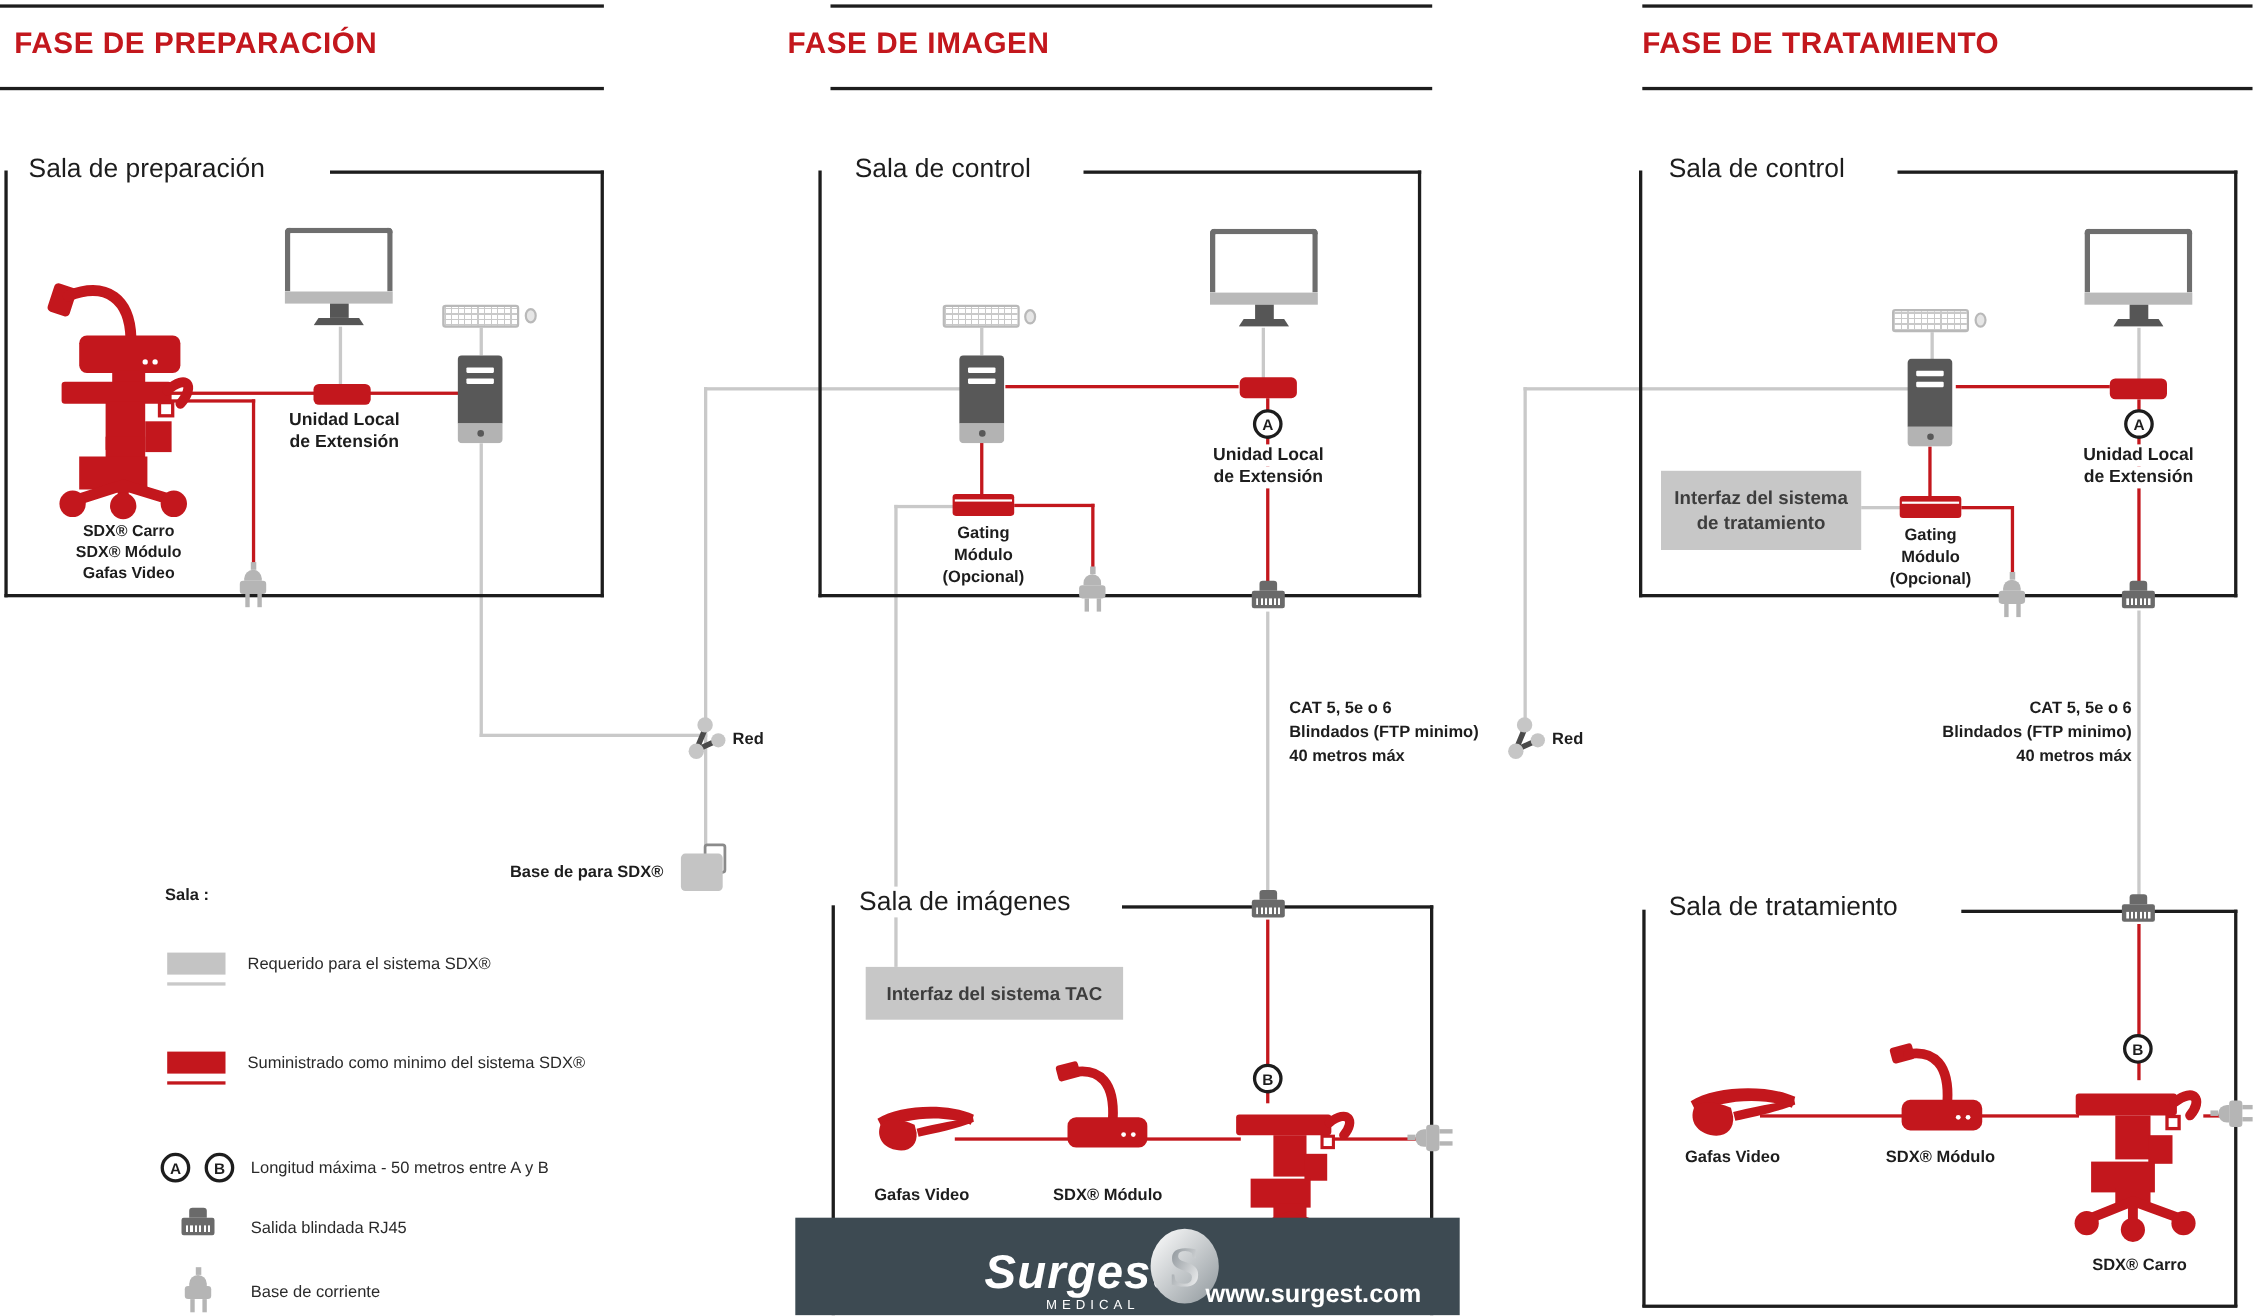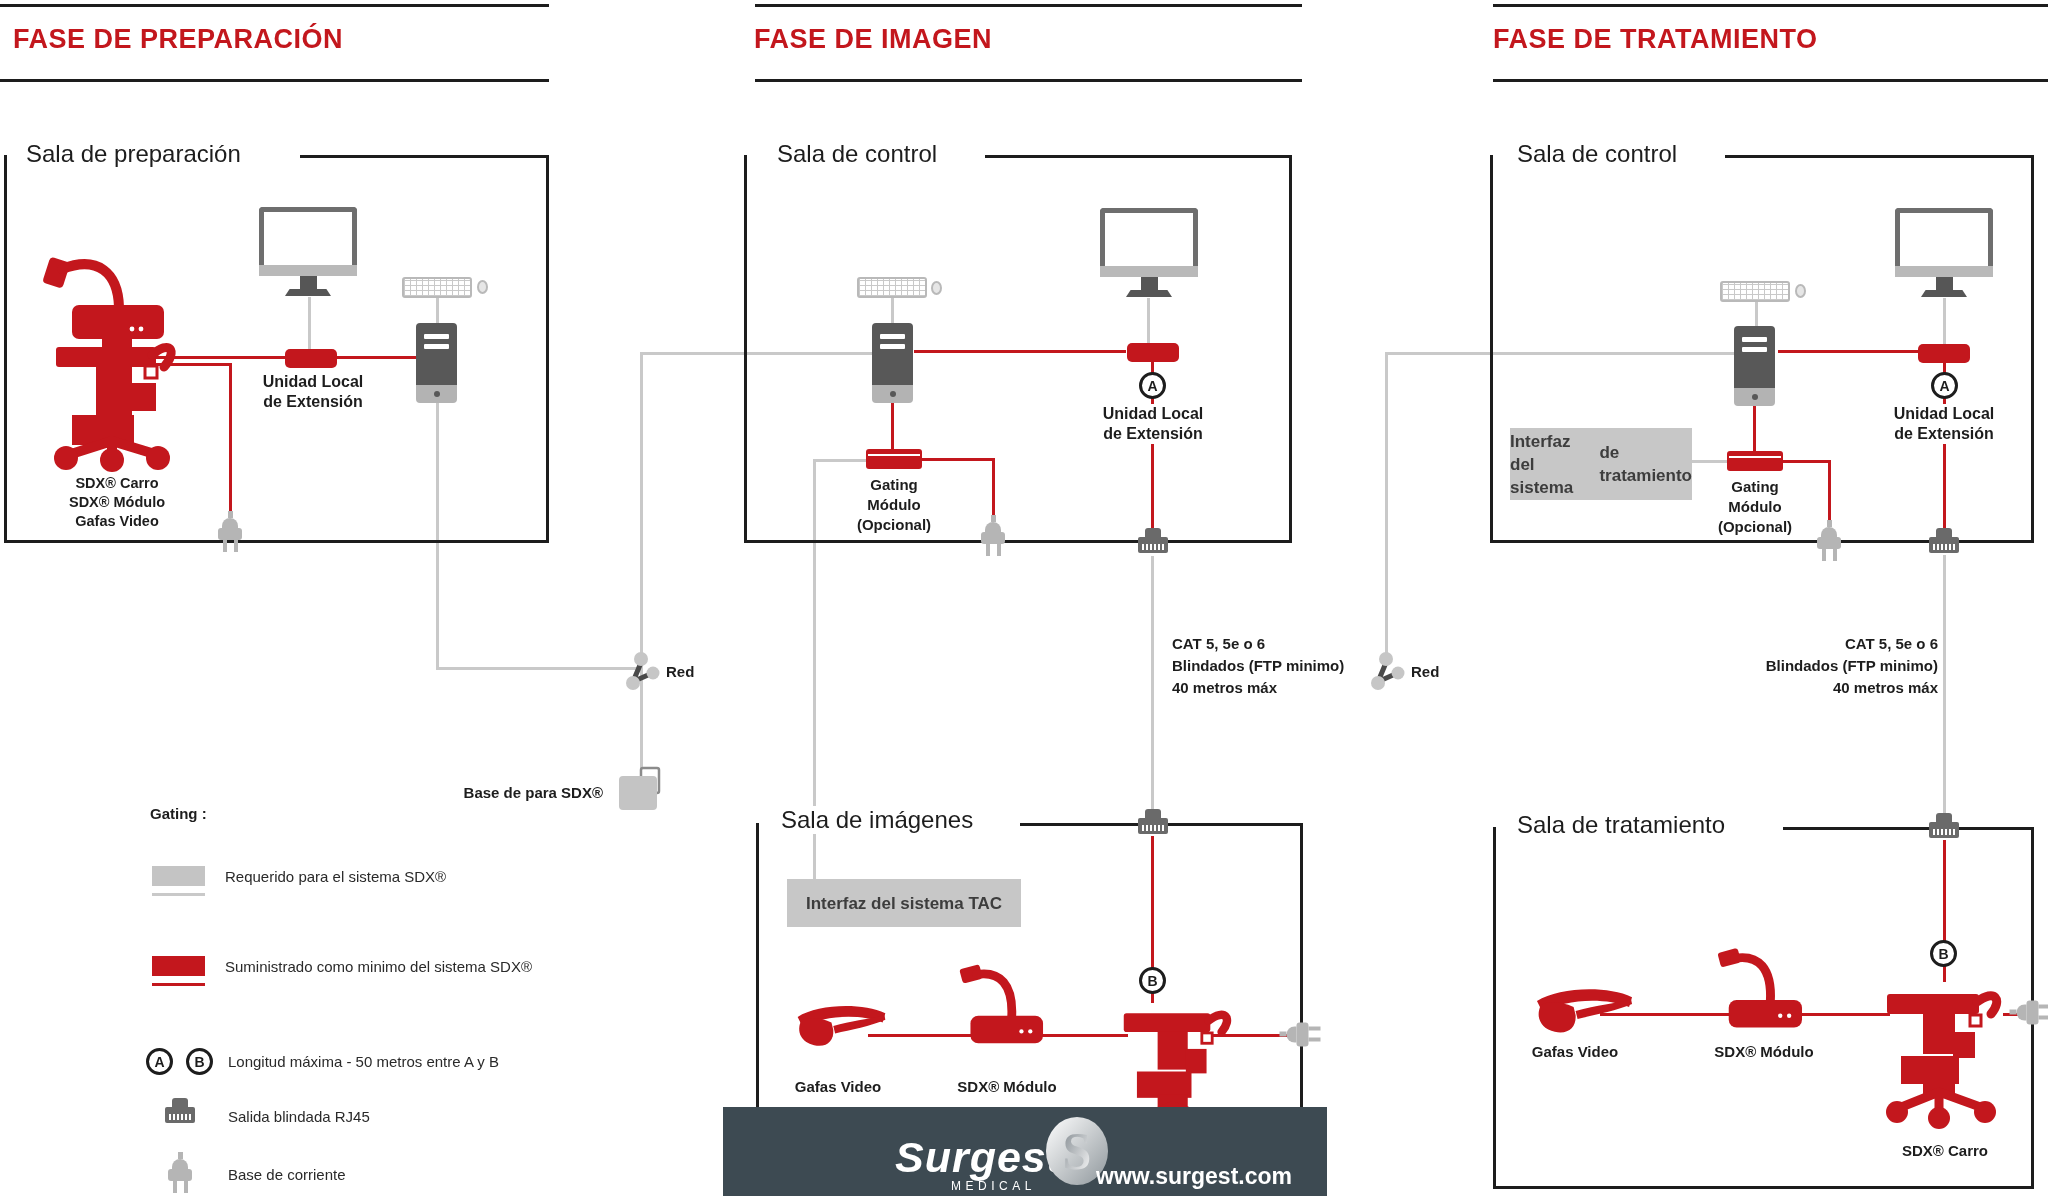--- a/index.html
+++ b/index.html
@@ -56,39 +56,39 @@
        background:repeating-linear-gradient(90deg,#fff 0 2px,transparent 2px 4px)}
   .plug{position:absolute;width:26px;display:flex;flex-direction:column;align-items:center;z-index:5}
   .plug i{display:block;background:#B5B5B5}
   .plug .p-neck{width:5px;height:7px}
   .plug .p-cap{width:16px;height:10px;border-radius:8px 8px 0 0}
   .plug .p-body{width:24px;height:12px;border-radius:3px}
   .plug .p-prongs{display:flex;gap:7px;background:none}
   .plug .p-prongs i{width:4px;height:12px}
   .plug.rot{transform:rotate(-90deg)}
   .graybox{position:absolute;background:var(--panel-gray);color:#3D3D3D;font-weight:bold;
-           display:flex;align-items:center;justify-content:center;font-size:17px;line-height:23px;z-index:4}
+           display:flex;flex-direction:column;align-items:center;justify-content:center;font-size:17px;line-height:23px;z-index:4}
   .swatch{position:absolute;width:53px;height:20px}
   .footer{position:absolute;background:var(--footer-slate);z-index:20}
   .brand{position:absolute;color:#fff;font-size:43px;font-weight:bold;font-style:italic;letter-spacing:1px}
   .brand-sub{position:absolute;color:#fff;font-size:12px;letter-spacing:4.5px}
   .site{position:absolute;color:#fff;font-size:23px;font-weight:bold}
   svg{position:absolute;overflow:visible}
 </style>
 </head>
 <body>
 
 <div id="stage">
 
   <div class="hl blk" style="left:0;top:4px;width:549px"></div>
   <div class="phase-title" style="left:13px;top:24px">FASE DE PREPARACIÓN</div>
   <div class="hl blk" style="left:0;top:79px;width:549px"></div>
 
   <div class="hl blk" style="left:755px;top:4px;width:547px"></div>
-  <div class="phase-title" style="left:754px;top:24px">FASE DE IMAGEN</div>
+  <div class="phase-title" style="left:716px;top:24px">FASE DE IMAGEN</div>
   <div class="hl blk" style="left:755px;top:79px;width:547px"></div>
 
   <div class="hl blk" style="left:1493px;top:4px;width:555px"></div>
   <div class="phase-title" style="left:1493px;top:24px">FASE DE TRATAMIENTO</div>
   <div class="hl blk" style="left:1493px;top:79px;width:555px"></div>
 
   <div class="vl" style="left:308px;top:297px;height:54px"></div>
   <div class="vl" style="left:436px;top:298px;height:25px"></div>
   <div class="vl" style="left:436px;top:403px;height:267px"></div>
   <div class="hl" style="left:436px;top:667px;width:207px"></div>
@@ -407,21 +407,21 @@
   <div class="plug rot" style="left:2017px;top:992px">
     <i class="p-neck"></i>
       <i class="p-cap"></i>
       <i class="p-body"></i>
       <span class="p-prongs">
         <i></i>
         <i></i>
       </span>
   </div>
 
-  <div class="lbl" style="left:150px;top:804px">Gating :</div>
+  <div class="lbl" style="left:150px;top:804px">Sala :</div>
 
   <div class="swatch" style="left:152px;top:866px;background:#C4C4C4"></div>
   <div class="hl" style="left:152px;top:893px;width:53px"></div>
   <div class="note-lbl" style="left:225px;top:868px">Requerido para el sistema SDX®</div>
 
   <div class="swatch" style="left:152px;top:956px;background:var(--accent-red)"></div>
   <div class="hl red-l" style="left:152px;top:983px;width:53px"></div>
   <div class="note-lbl" style="left:225px;top:958px">Suministrado como minimo del sistema SDX®</div>
 
   <div class="badge" style="left:146px;top:1048px">A</div>

